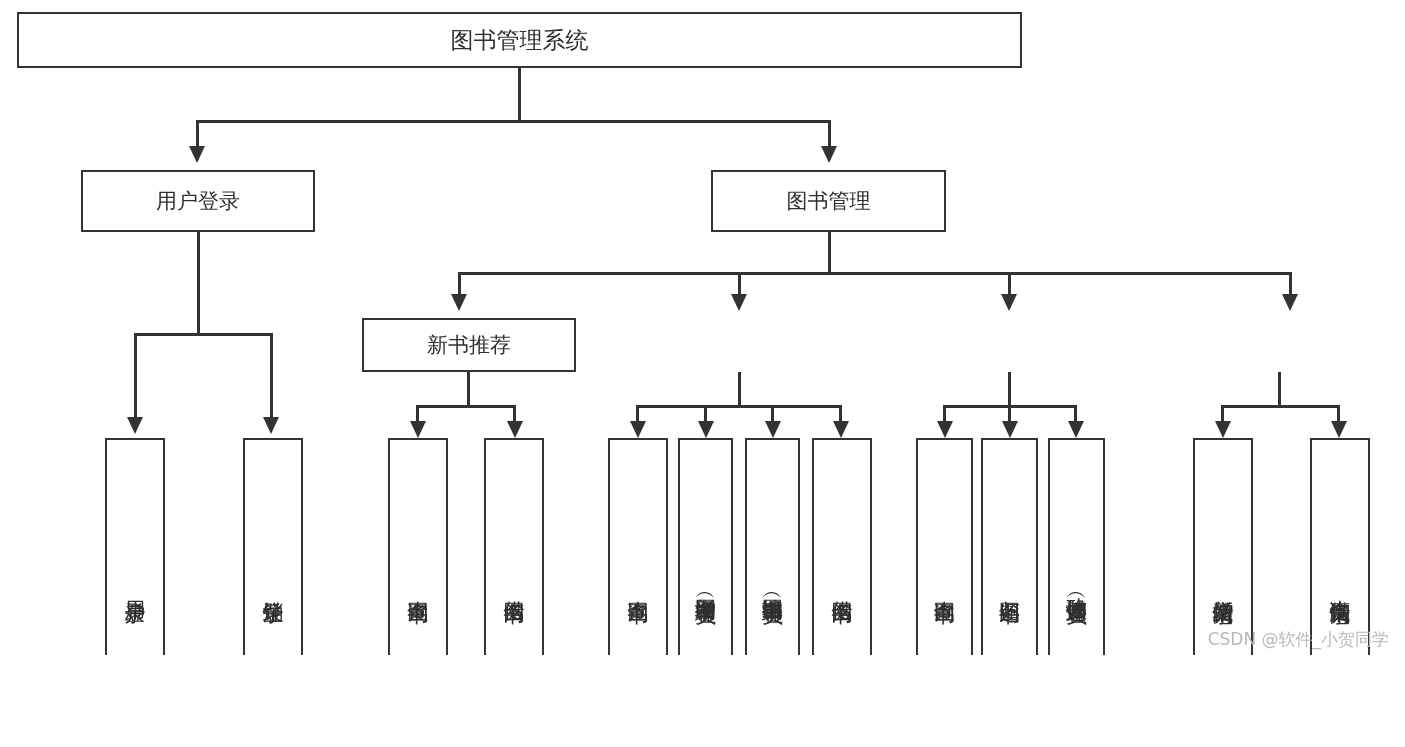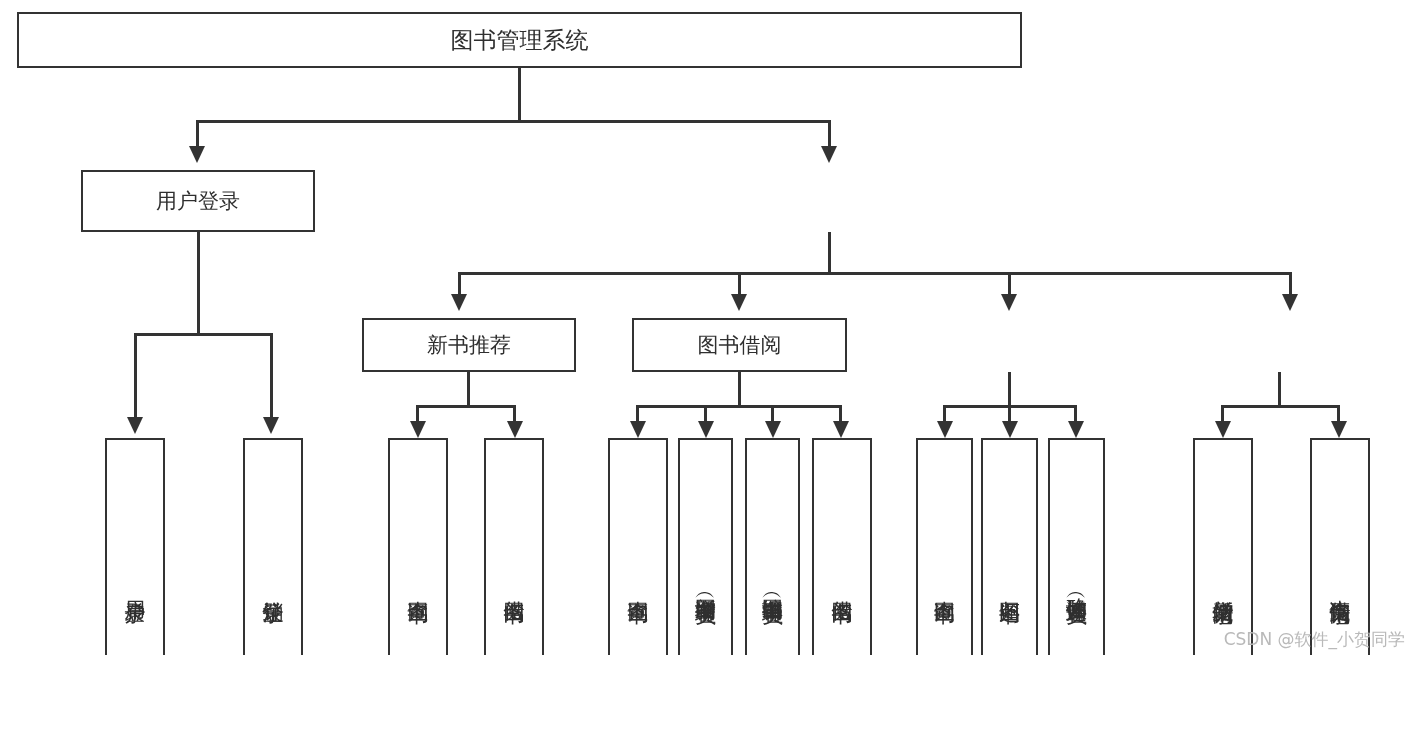--- a/index.html
+++ b/index.html
@@ -72,21 +72,21 @@
     width: 0;
     height: 0;
     border-left: 8px solid transparent;
     border-right: 8px solid transparent;
     border-top: 17px solid #333333;
   }
 
   
   #watermark {
     position: absolute;
-    right: 0;
+    right: 16px;
     bottom: 4px;
     font-size: 17px;
     color: #b9b9b9;
     white-space: nowrap;
     font-family: "DejaVu Sans", "Liberation Sans", sans-serif;
   }
 </style>
 </head>
 <body>
 
@@ -100,20 +100,23 @@
 
   <div class="hline" style="left:196px; top:120px; width:635px; height:3px;"></div>
 
   <div class="vline" style="left:196px; top:120px; width:3px; height:28px;"></div>
   <div class="arrow" style="left:189px; top:146px;"></div>
   <div class="vline" style="left:828px; top:120px; width:3px; height:28px;"></div>
   <div class="arrow" style="left:821px; top:146px;"></div>
 
   <div class="node lvl1" style="left:81px; top:170px; width:234px; height:62px;">
     <span class="label">用户登录</span>
+  </div>
+  <div class="node lvl1" style="left:711px; top:170px; width:235px; height:62px;">
+    <span class="label">图书管理</span>
   </div>
 
   <div class="vline" style="left:197px; top:232px; width:3px; height:103px;"></div>
   <div class="hline" style="left:134px; top:333px; width:138px; height:3px;"></div>
   <div class="vline" style="left:134px; top:333px; width:3px; height:86px;"></div>
   <div class="arrow" style="left:127px; top:417px;"></div>
   <div class="vline" style="left:270px; top:333px; width:3px; height:86px;"></div>
   <div class="arrow" style="left:263px; top:417px;"></div>
 
   <div class="vline" style="left:828px; top:232px; width:3px; height:42px;"></div>
@@ -126,23 +129,20 @@
   <div class="arrow" style="left:731px; top:294px;"></div>
 
   <div class="vline" style="left:1008px; top:272px; width:3px; height:24px;"></div>
   <div class="arrow" style="left:1001px; top:294px;"></div>
 
   <div class="vline" style="left:1289px; top:272px; width:3px; height:24px;"></div>
   <div class="arrow" style="left:1282px; top:294px;"></div>
 
   <div class="node lvl2" style="left:362px; top:318px; width:214px; height:54px;">
     <span class="label">新书推荐</span>
-  </div>
-  <div class="node lvl2" style="left:632px; top:318px; width:215px; height:54px;">
-    <span class="label">图书借阅</span>
   </div>
 
   <div class="vline" style="left:467px; top:372px; width:3px; height:35px;"></div>
   <div class="hline" style="left:416px; top:405px; width:100px; height:3px;"></div>
   <div class="vline" style="left:416px; top:405px; width:3px; height:18px;"></div>
   <div class="arrow" style="left:410px; top:421px;"></div>
   <div class="vline" style="left:513px; top:405px; width:3px; height:18px;"></div>
   <div class="arrow" style="left:507px; top:421px;"></div>
 
   <div class="vline" style="left:738px; top:372px; width:3px; height:35px;"></div>

